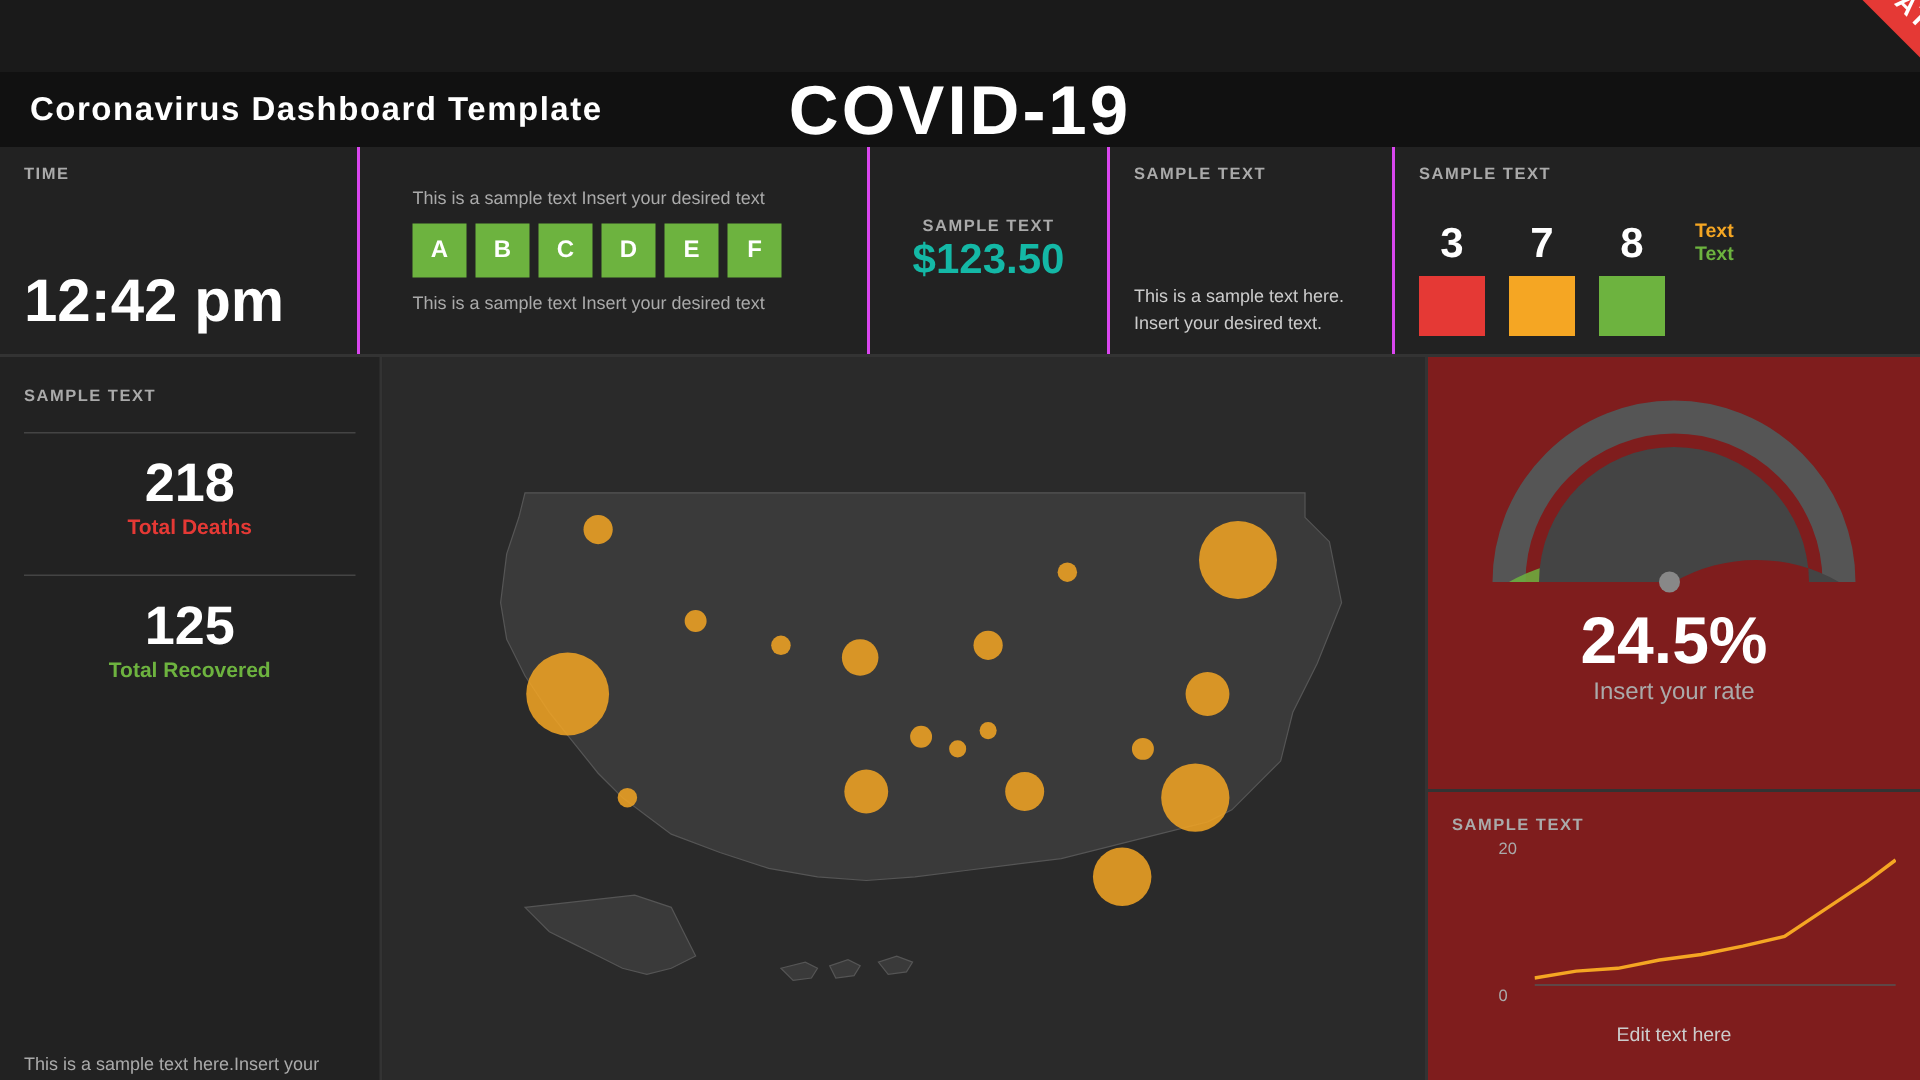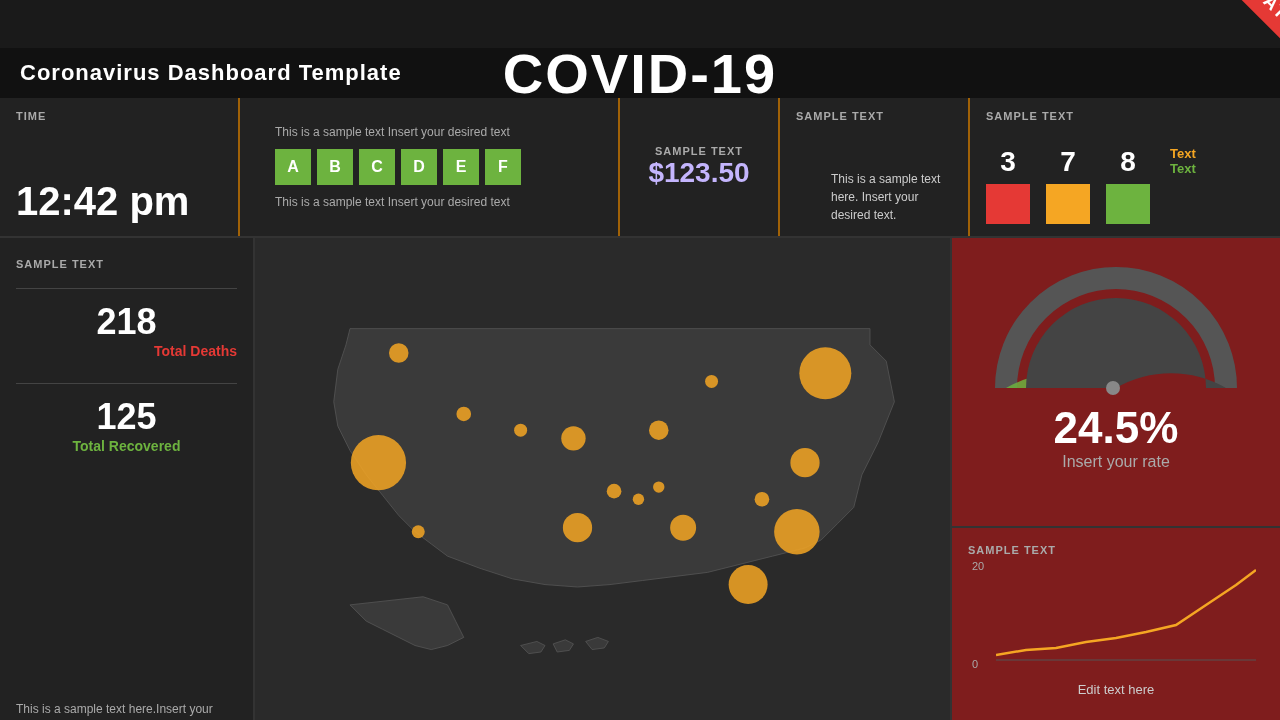--- a/index.html
+++ b/index.html
@@ -24,21 +24,21 @@
       margin-top: 48px;
     }
     .header-title {
       color: #fff;
       font-size: 22px;
       font-weight: bold;
       letter-spacing: 1px;
     }
     .header-covid {
       color: #fff;
-      font-size: 56px;
+      font-size: 46px;
       font-weight: 900;
       letter-spacing: 2px;
       position: absolute;
       left: 50%;
       transform: translateX(-50%);
     }
     .dummy-banner {
       position: absolute;
       top: 0;
       right: 0;
@@ -63,21 +63,21 @@
       right: -42px;
     }
 
     
     .top-row {
       display: flex;
       height: 140px;
       border-bottom: 2px solid #333;
     }
     .top-cell {
-      border-right: 2px solid #a16207;
+      border-right: 2px solid #d946ef;
       background: #222;
       padding: 12px 16px;
       display: flex;
       flex-direction: column;
       justify-content: space-between;
     }
     .top-cell:last-child { border-right: none; }
     .cell-label {
       color: #aaa;
       font-size: 11px;
@@ -89,21 +89,21 @@
     
     .time-cell { width: 240px; }
     .time-value {
       color: #fff;
       font-size: 40px;
       font-weight: bold;
       margin-top: 24px;
     }
 
     
-    .buttons-cell { width: 380px; flex-direction: column; justify-content: center; gap: 10px; padding-left: 35px; }
+    .buttons-cell { width: 340px; flex-direction: column; justify-content: center; gap: 10px; padding-left: 35px; }
     .buttons-cell .sub-text {
       color: #aaa;
       font-size: 12px;
     }
     .btn-row {
       display: flex;
       gap: 6px;
     }
     .letter-btn {
       background: #6db33f;
@@ -114,32 +114,31 @@
       height: 36px;
       display: flex;
       align-items: center;
       justify-content: center;
       cursor: pointer;
     }
 
     
     .price-cell { width: 160px; align-items: center; justify-content: center; }
     .price-value {
-      color: #c4b5fd;
+      color: #14b8a6;
       font-size: 28px;
       font-weight: bold;
     }
 
     
     .sample-text-cell { width: 190px; }
     .sample-body {
       color: #ccc;
       font-size: 12px;
       line-height: 1.5;
-      margin-left: 35px;
     }
 
     
     .numbers-cell { flex: 1; }
     .numbers-row {
       display: flex;
       gap: 16px;
       align-items: flex-start;
     }
     .num-block { display: flex; flex-direction: column; align-items: center; gap: 6px; }
@@ -197,21 +196,21 @@
     .stat-label-orange {
       color: #f5a623;
       font-size: 14px;
       font-weight: bold;
       text-align: center;
     }
     .stat-label-red {
       color: #e53935;
       font-size: 14px;
       font-weight: bold;
-      text-align: right;
+      text-align: center;
     }
     .stat-label-green {
       color: #6db33f;
       font-size: 14px;
       font-weight: bold;
       text-align: center;
     }
     .divider { border: none; border-top: 1px solid #444; margin: 4px 0; }
     .bottom-text {
       color: #aaa;
@@ -441,21 +440,21 @@
         <circle cx="127" cy="130" r="7" fill="#888"></circle>
       </svg>
       <div class="gauge-percent">24.5%</div>
       <div class="gauge-label">Insert your rate</div>
     </div>
 
     <div class="chart-section">
       <span class="panel-label">SAMPLE TEXT</span>
       <div style="display:flex; align-items:flex-end; gap:8px; height:120px; padding: 8px 0;">
 
-        <div style="display:flex; flex-direction:column; justify-content:space-between; height:110px; padding: 0 4px;">
+        <div style="display:flex; flex-direction:column; justify-content:space-between; height:110px; padding: 0 4px; margin-left: 27px;">
           <span style="color:#aaa; font-size:11px;">20</span>
           <span style="color:#aaa; font-size:11px;">0</span>
         </div>
 
         <svg width="260" height="110" viewBox="0 0 260 110">
           <line x1="0" y1="100" x2="260" y2="100" stroke="#555" stroke-width="1"></line>
           <polyline points="0,95 30,90 60,88 90,82 120,78 150,72 180,65 210,45 240,25 260,10" fill="none" stroke="#f5a623" stroke-width="2.5"></polyline>
         </svg>
       </div>
       <div class="chart-edit-label">Edit text here</div>

